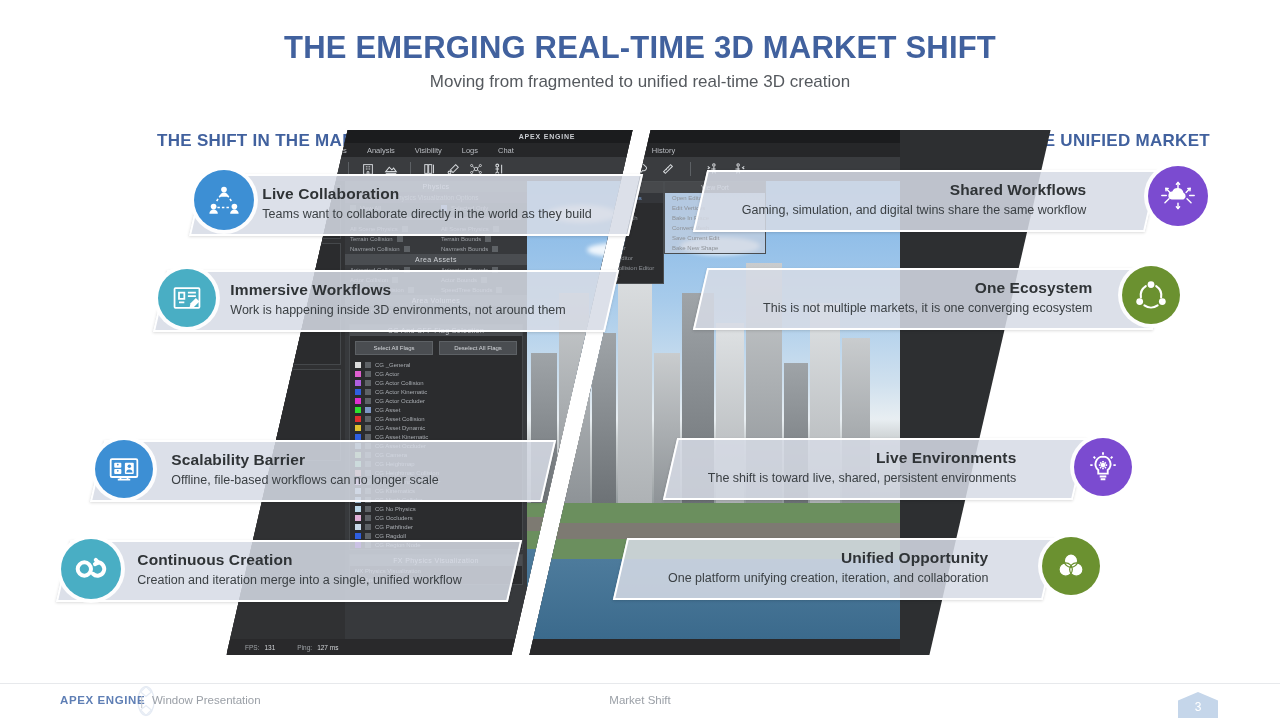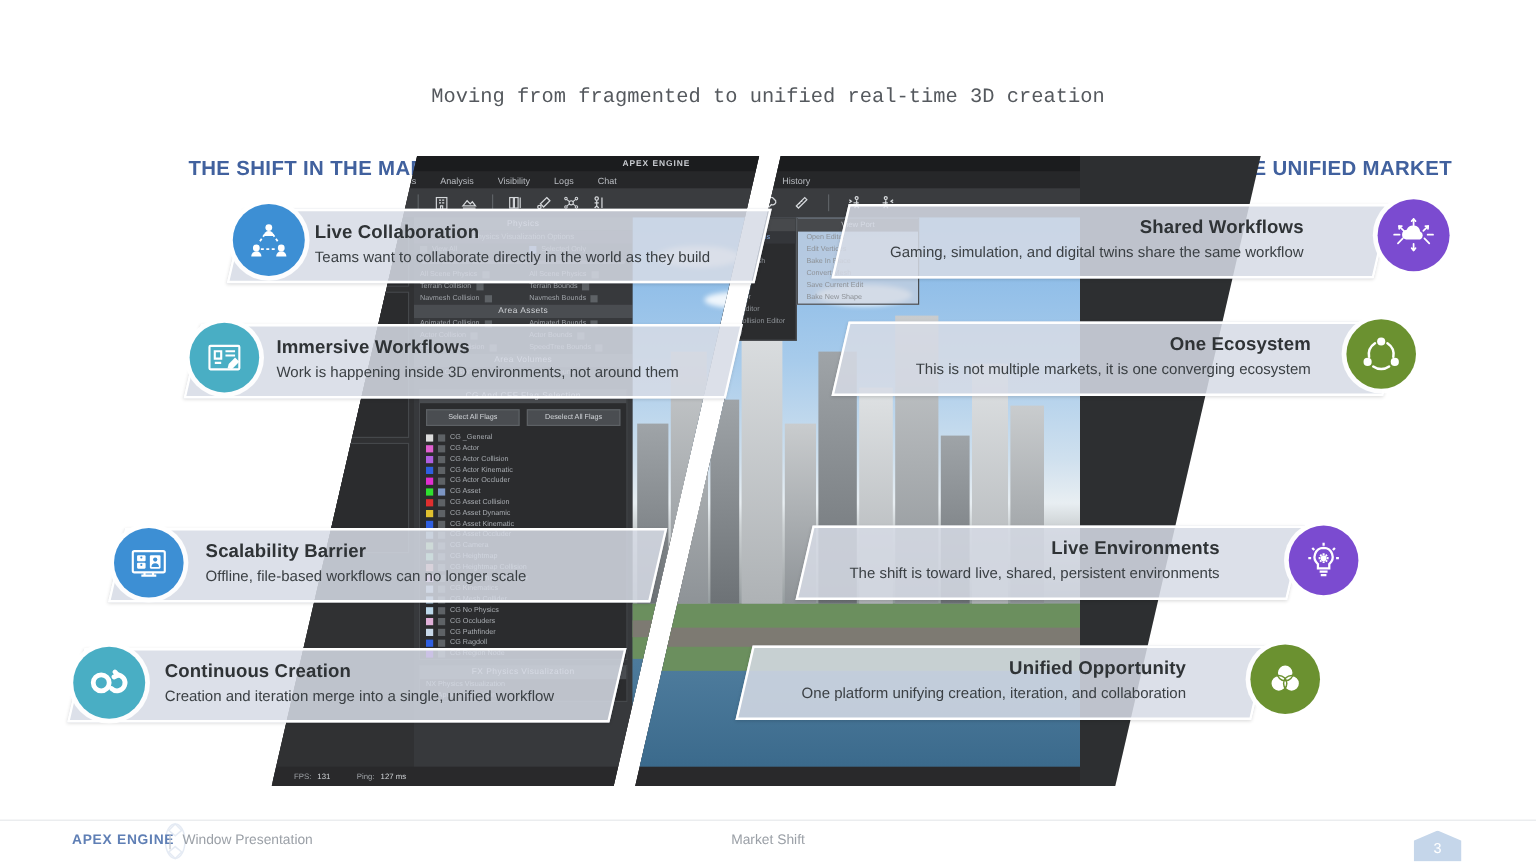--- a/index.html
+++ b/index.html
@@ -12,21 +12,21 @@
   }
   .slide{position:absolute;inset:0;background:#fff;}
 
   
   #title{
     position:absolute;top:30px;left:0;width:1280px;text-align:center;
     font-size:31px;font-weight:bold;letter-spacing:.2px;color:#41619e;
   }
   #subtitle{
     position:absolute;top:72px;left:0;width:1280px;text-align:center;
-    font-size:17px;color:#55595e;font-weight:400;font-family:Liberation Mono, monospace;
+    font-size:17px;color:#55595e;font-weight:400;
   }
 
   
   .sec-head{position:absolute;font-size:17px;font-weight:bold;color:#41619e;letter-spacing:.3px;}
   #sec-left{left:157px;top:131px;}
   #sec-right{right:70px;top:131px;text-align:right;}
 
   
   .panel{
     position:absolute;overflow:hidden;
@@ -139,20 +139,21 @@
     clip-path:polygon(50% 0%,100% 33%,100% 100%,0% 100%,0% 33%);
     color:#ffffff;font-size:12px;text-align:center;line-height:30px;
   }
   .wm{position:absolute;left:128px;top:683px;width:36px;height:36px;opacity:.22;}
 </style>
 </head>
 <body>
 
 <div class="slide">
 
+  <div id="title">THE EMERGING REAL-TIME 3D MARKET SHIFT</div>
   <div id="subtitle">Moving from fragmented to unified real-time 3D creation</div>
 
   <div class="sec-head" id="sec-left">THE SHIFT IN THE MARKET</div>
   <div class="sec-head" id="sec-right">THE UNIFIED MARKET</div>
 
   <div class="panel" id="panel-left">
     <div class="panel-inner">
       <div class="editor">
         <div class="ed-title">APEX ENGINE</div>
         <div class="ed-menu">

